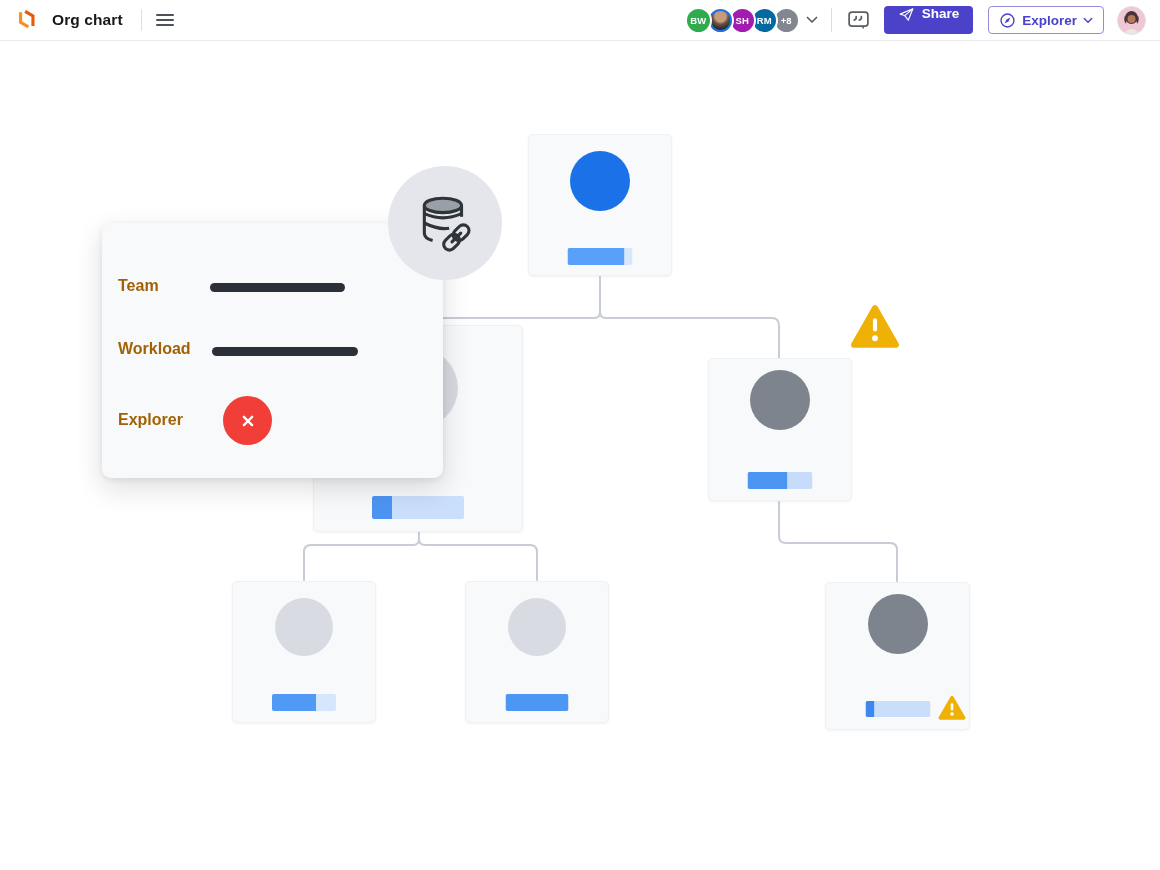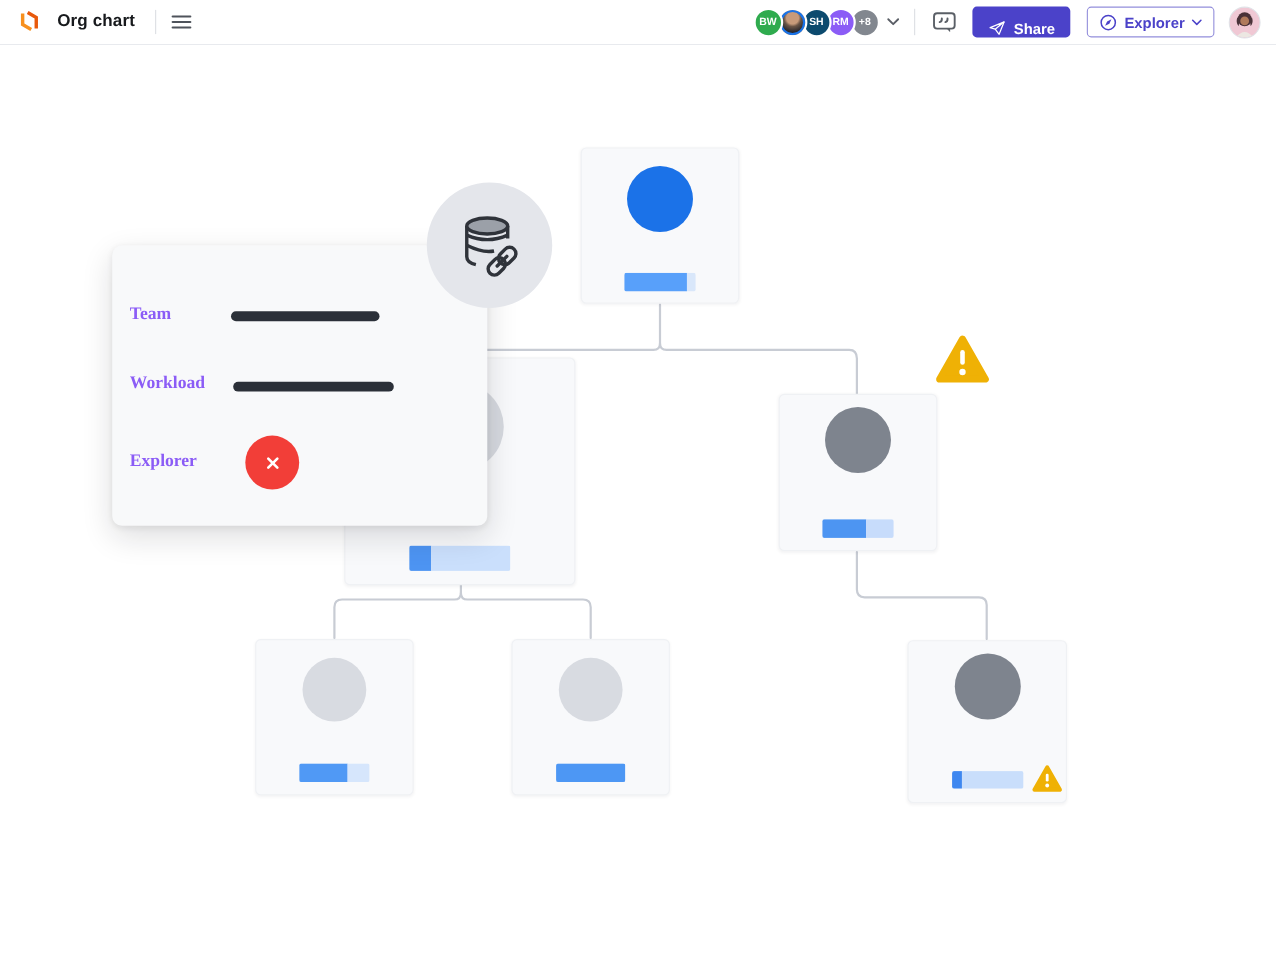--- a/index.html
+++ b/index.html
@@ -21,21 +21,21 @@
   .avatar { width:27px; height:27px; border-radius:50%; border:2px solid #fff;
             display:flex; align-items:center; justify-content:center;
             font-size:9.5px; font-weight:bold; color:#fff; position:relative; cursor:pointer; }
   .avatar + .avatar { margin-left:-5px; }
   .avatar.photo { background:radial-gradient(circle at 50% 32%, #C79A7A 0 28%, #6B5546 40%, #23242B 68%);
                   box-shadow:inset 0 0 0 2px #1A73E8; }
   .chev { margin-left:6px; cursor:pointer; display:flex; align-items:center; }
   .hdr-div2 { width:1px; height:24px; background:#DCDEE3; margin:0 13px 0 13px; }
   .comment-btn { width:28px; height:26px; display:flex; align-items:center; justify-content:center; cursor:pointer; }
   .share-btn { margin-left:11px; height:28px; padding:0 14px; border:none; border-radius:4px;
-               display:flex; align-items:flex-end; gap:7px; color:#fff; font-size:13.5px; font-weight:bold;
+               display:flex; align-items:flex-start; gap:7px; color:#fff; font-size:13.5px; font-weight:bold;
                font-family:"Liberation Sans",sans-serif; cursor:pointer; }
   .explorer-btn { margin-left:15px; height:28px; padding:0 10px; background:#fff; border:1px solid #938EDB;
                border-radius:4px; display:flex; align-items:center; gap:6px; font-size:13.5px; font-weight:bold;
                font-family:"Liberation Sans",sans-serif; cursor:pointer; }
   .profile-avatar { margin-left:13px; margin-right:14px; width:29px; height:29px; border-radius:50%;
                border:1px solid #E0E2E7; overflow:hidden; cursor:pointer; background:#F0C8D4; }
 
   
   .canvas { position:absolute; left:0; top:41px; width:1160px; height:829px; background:#fff; }
   .connector-svg { position:absolute; left:0; top:-41px; width:1160px; height:870px; color:#C8CCD4; }
@@ -46,21 +46,21 @@
   .node-bar { position:absolute; left:50%; transform:translateX(-50%); display:flex; border-radius:2px; overflow:hidden; }
   .bar-seg { height:100%; }
 
   .warn { position:absolute; display:block; }
 
   
   .tooltip-card { position:absolute; left:102px; top:182px; width:341px; height:255px;
                   background:#F8F9FA; border-radius:9px;
                   box-shadow:0 10px 28px rgba(20,24,31,.14), 0 2px 6px rgba(20,24,31,.08); }
   .tt-row { position:absolute; left:16px; display:flex; align-items:center; }
-  .tt-label { font-size:16px; font-weight:bold; color:#8b5cf6;font-family:Liberation Serif, serif; }
+  .tt-label { font-size:16px; font-weight:bold; color:#a16207; }
   .tt-bar { position:absolute; height:9px; border-radius:4.5px; }
   .err-circle { position:absolute; width:49px; height:49px; border-radius:50%;
                 display:flex; align-items:center; justify-content:center; }
 
   .db-badge { position:absolute; left:388px; top:125px; width:114px; height:114px; border-radius:50%;
               background:#E4E6EB; display:flex; align-items:center; justify-content:center; cursor:pointer; }
 </style>
 </head>
 <body>
 <div id="app">
@@ -77,22 +77,22 @@
     <div class="hamburger">
         <span></span>
         <span></span>
         <span></span>
       </div>
 
     <div class="header-right">
       <div class="avatar-stack">
           <div class="avatar" style="z-index: 10; background: rgb(47, 171, 78);">BW</div>
           <div class="avatar photo" style="z-index: 9;"></div>
-          <div class="avatar" style="z-index: 8; background: #0c4a6e;">SH</div>
-          <div class="avatar" style="z-index: 7; background: #8b5cf6;">RM</div>
+          <div class="avatar" style="z-index: 8; background: #a21caf;">SH</div>
+          <div class="avatar" style="z-index: 7; background: #0369a1;">RM</div>
           <div class="avatar" style="z-index: 6; background: rgb(130, 135, 143);">+8</div>
         </div>
       <div class="chev">
         <svg width="12" height="8" viewBox="0 0 12 8" fill="none">
             <path d="M1.5 1.5 L6 6 L10.5 1.5" stroke="#5A5E66" stroke-width="1.7" stroke-linecap="round" stroke-linejoin="round"></path>
           </svg>
       </div>
       <div class="hdr-div2"></div>
       <div class="comment-btn">
         <svg width="25" height="23" viewBox="0 0 26 24" fill="none">

